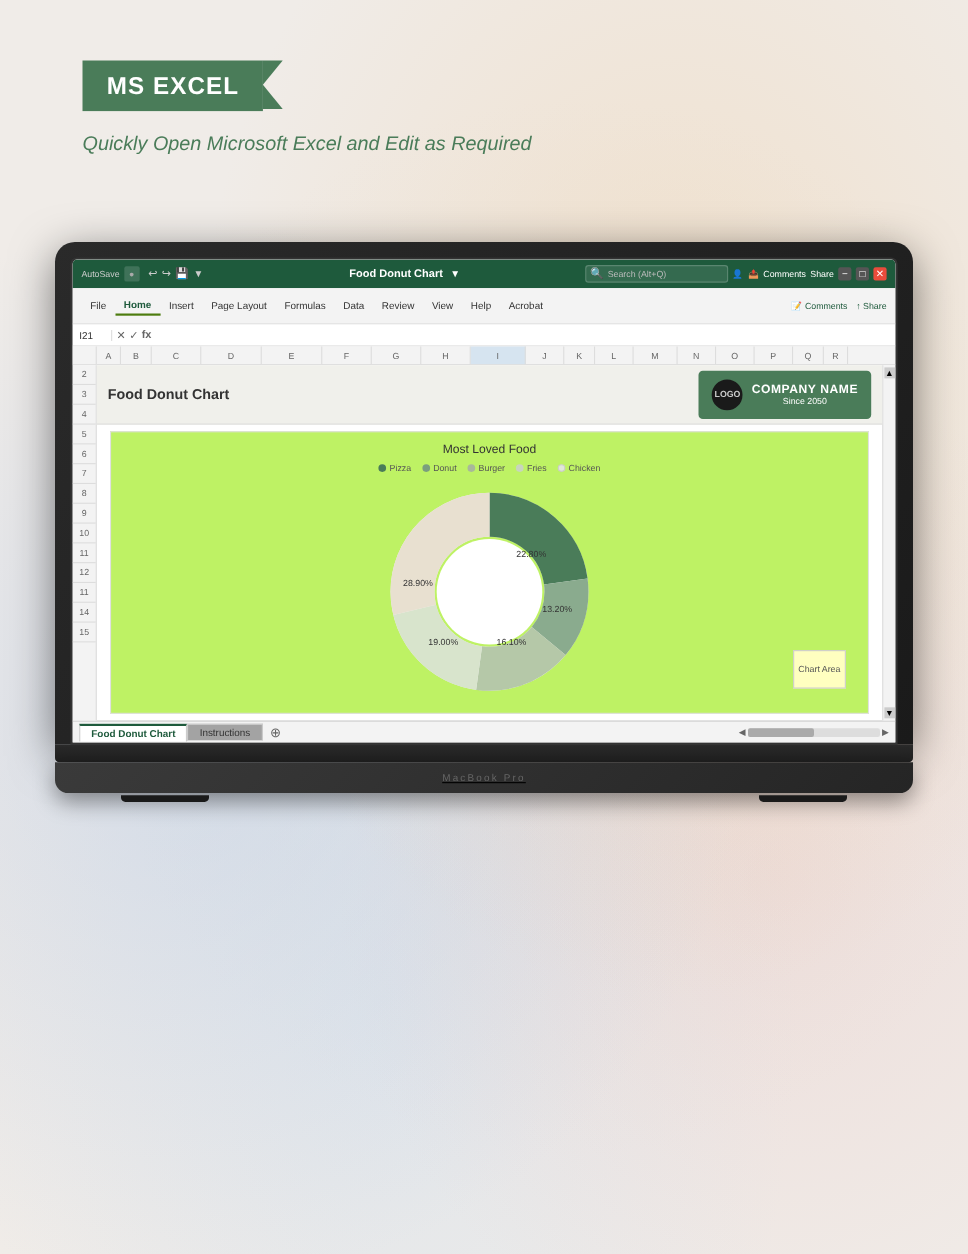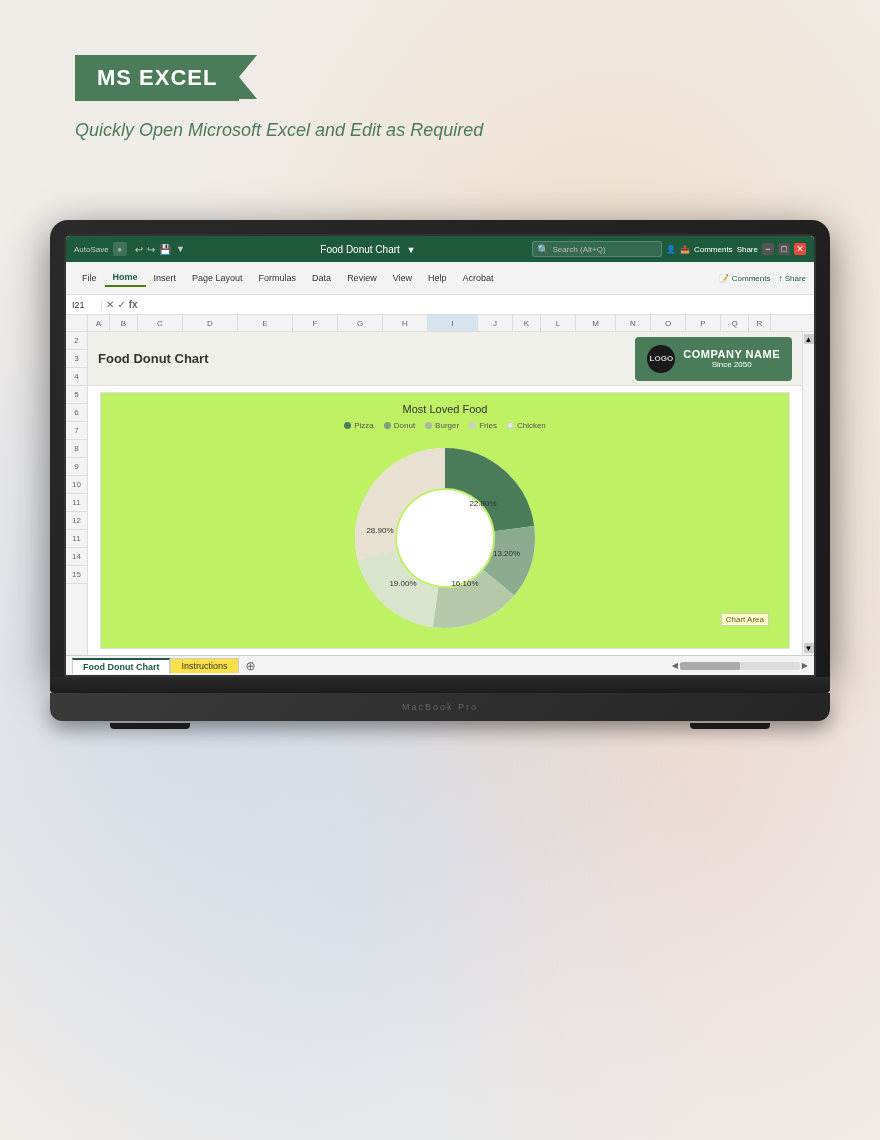--- a/index.html
+++ b/index.html
@@ -123,21 +123,21 @@
       background: rgba(255,255,255,0.15);
       border-radius: 2px;
       display: inline-flex;
       align-items: center;
       justify-content: center;
     }
 
     .excel-title-center {
       color: white;
       font-size: 10px;
-      font-weight: 400;
+      font-weight: 700;
       margin-left: 19px;
     }
 
     .excel-title-right {
       display: flex;
       align-items: center;
       gap: 4px;
     }
 
     .search-bar {
@@ -369,21 +369,21 @@
       height: 20px;
       padding: 0 6px;
       gap: 0;
     }
 
     .sheet-tab {
       font-size: 9px;
       padding: 2px 10px;
       border: 1px solid #ccc;
       border-bottom: none;
-      background: #fde047;
+      background: #a3a3a3;
       cursor: pointer;
       color: #333;
     }
 
     .sheet-tab.active {
       background: white;
       color: #1e5a3c;
       font-weight: 600;
       border-top: 2px solid #1e5a3c;
     }
@@ -411,20 +411,21 @@
     }
 
     .laptop-base {
       background: linear-gradient(135deg, #3a3a3a 0%, #252525 100%);
       height: 28px;
       border-radius: 0 0 12px 12px;
       display: flex;
       align-items: center;
       justify-content: center;
       box-shadow: 0 8px 20px rgba(0,0,0,0.4);
+      text-decoration: underline;
     }
 
     .macbook-label {
       color: #666;
       font-size: 9px;
       letter-spacing: 2px;
     }
 
     .laptop-feet {
       display: flex;
@@ -444,21 +445,21 @@
       background: #d6e4f0;
     }
 
     .chart-area-label {
       position: absolute;
       bottom: 22px;
       right: 20px;
       font-size: 8px;
       color: #555;
       background: #ffffc0;
-      padding: 1px 4px;
+      padding: 12px 4px;
       border: 1px solid #ccc;
     }
   </style>
 </head>
 <body>
 
 <div class="bg"></div>
 <div class="page-content">
 
   <div class="badge-container">

